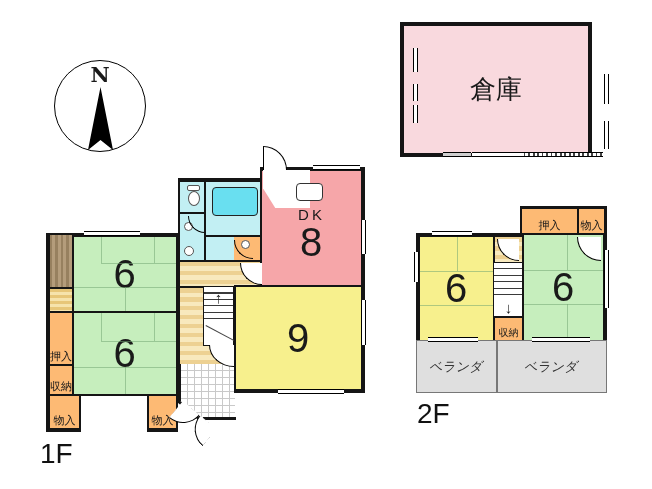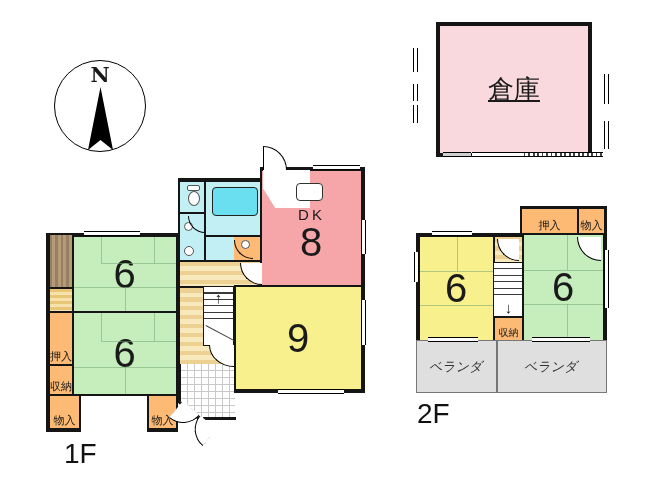--- a/index.html
+++ b/index.html
@@ -133,23 +133,23 @@
 
   <div class="arc" style="left:240px;top:263px;width:22px;height:22px;border-left:1.3px solid #000;border-bottom:1.3px solid #000;border-radius:0 0 0 100%;"></div>
   <div class="arc" style="left:209px;top:345px;width:25px;height:22px;border-left:1.3px solid #000;border-bottom:1.3px solid #000;border-radius:0 0 0 100%;"></div>
 
   <div class="win" style="left:84px;top:231px;width:56px;height:5px;"></div>
   <div class="win" style="left:313px;top:165px;width:47px;height:5px;"></div>
   <div class="winv" style="left:361px;top:220px;width:5px;height:34px;"></div>
   <div class="winv" style="left:361px;top:300px;width:5px;height:45px;"></div>
   <div class="win" style="left:278px;top:389px;width:66px;height:5px;"></div>
 
-  <div class="abs biglabel" style="left:64px;top:438px;">1F</div>
-
-  <div class="room" style="left:436px;top:22px;width:156px;height:135px;border-width:4px;background:var(--warehouse-pink,#f9d9de);text-decoration:underline;">
+  <div class="abs biglabel" style="left:40px;top:438px;">1F</div>
+
+  <div class="room" style="left:400px;top:22px;width:192px;height:135px;border-width:4px;background:var(--warehouse-pink,#f9d9de);">
     <span style="font-size:26px;font-weight:500;">倉庫</span>
   </div>
   <div class="winv" style="left:413px;top:48px;width:5px;height:24px;"></div>
   <div class="winv" style="left:413px;top:84px;width:5px;height:17px;"></div>
   <div class="winv" style="left:413px;top:105px;width:5px;height:18px;"></div>
   <div class="winv" style="left:604px;top:74px;width:5px;height:30px;"></div>
   <div class="winv" style="left:604px;top:121px;width:5px;height:28px;"></div>
   <div class="win" style="left:443px;top:152px;width:28px;height:5px;background:#cfcfcf;"></div>
   <div class="win" style="left:472px;top:152px;width:52px;height:5px;"></div>
   <div class="win" style="left:524px;top:152px;width:79px;height:5px;background:repeating-linear-gradient(90deg,#444 0 1.5px,#fff 1.5px 4.5px);"></div>

